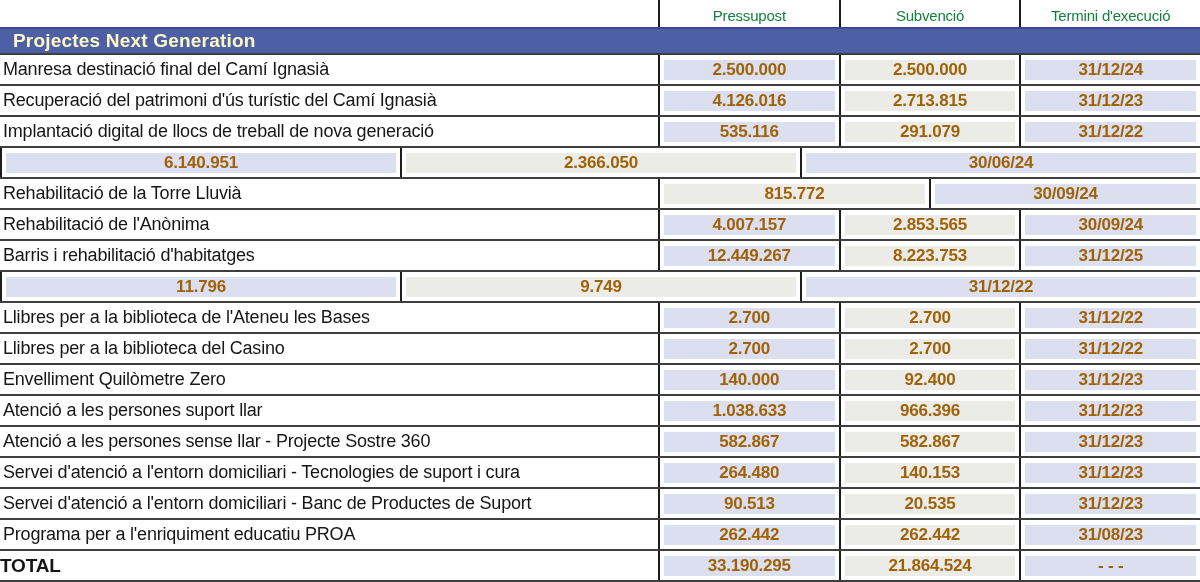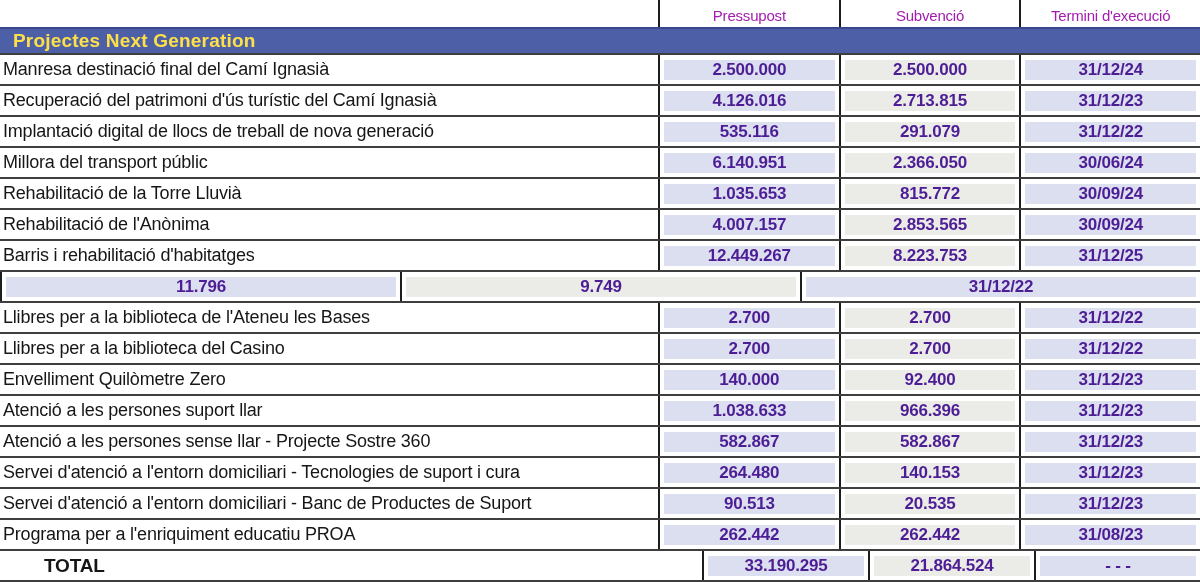--- a/index.html
+++ b/index.html
@@ -20,47 +20,47 @@
     display:flex;flex-direction:column;width:1200px;height:582px;
     border-bottom:2px solid var(--hline);
   }
   
   .hrow{display:flex;height:27px;flex:0 0 27px;}
   .lbl-col{flex:0 0 658px;width:658px;min-width:0;}
   .num-col{
     flex:1 1 0;min-width:0;border-left:2px solid var(--vline);
     display:flex;align-items:center;justify-content:center;
   }
-  .hcell{font-size:15px;letter-spacing:-0.2px;color:#a21caf;padding-top:4px;}
+  .hcell{font-size:15px;letter-spacing:-0.2px;color:#15803d;padding-top:4px;}
   
   .band{
     height:26px;flex:0 0 26px;background:var(--band-blue);
     border-top:2px solid var(--band-edge);
     display:flex;align-items:center;
   }
   .band span{
-    color:#fde047;font-weight:bold;font-size:19px;letter-spacing:0.2px;
+    color:#fef9c3;font-weight:bold;font-size:19px;letter-spacing:0.2px;
     padding-left:13px;white-space:nowrap;
   }
   
   .tbody{flex:1 1 auto;display:flex;flex-direction:column;}
   .row{display:flex;flex:1 1 0;border-top:2px solid var(--hline);min-height:0;}
   .row .label{
     display:flex;align-items:center;padding-left:3px;
     font-size:18px;letter-spacing:-0.2px;color:#161616;
     white-space:nowrap;overflow:hidden;
   }
   .fill{
     flex:1;margin:2px 4px;display:flex;align-items:center;justify-content:center;
-    font-weight:bold;font-size:17px;letter-spacing:-0.2px;color:#4c1d95;
+    font-weight:bold;font-size:17px;letter-spacing:-0.2px;color:#a16207;
     min-width:0;
   }
   .lav{background:var(--cell-lavender);}
   .gry{background:var(--cell-gray);}
-  .row.total .label{font-weight:bold;font-size:19px;padding-left:0;margin-left:44px;}
+  .row.total .label{font-weight:bold;font-size:19px;padding-left:0;}
 </style>
 </head>
 <body>
 
 <div class="table">
 
   <div class="hrow">
     <div class="lbl-col"></div>
     <div class="num-col hcell">Pressupost</div>
     <div class="num-col hcell">Subvenció</div>
@@ -105,37 +105,33 @@
     </div>
     <div class="num-col">
       <div class="fill gry">291.079</div>
     </div>
     <div class="num-col">
       <div class="fill lav">31/12/22</div>
     </div>
   </div>
 
   <div class="row">
-    <div class="lbl-col label">Millora del transport públic</div>
     <div class="num-col">
       <div class="fill lav">6.140.951</div>
     </div>
     <div class="num-col">
       <div class="fill gry">2.366.050</div>
     </div>
     <div class="num-col">
       <div class="fill lav">30/06/24</div>
     </div>
   </div>
 
   <div class="row">
     <div class="lbl-col label">Rehabilitació de la Torre Lluvià</div>
-    <div class="num-col">
-      <div class="fill lav">1.035.653</div>
-    </div>
     <div class="num-col">
       <div class="fill gry">815.772</div>
     </div>
     <div class="num-col">
       <div class="fill lav">30/09/24</div>
     </div>
   </div>
 
   <div class="row">
     <div class="lbl-col label">Rehabilitació de l'Anònima</div>

